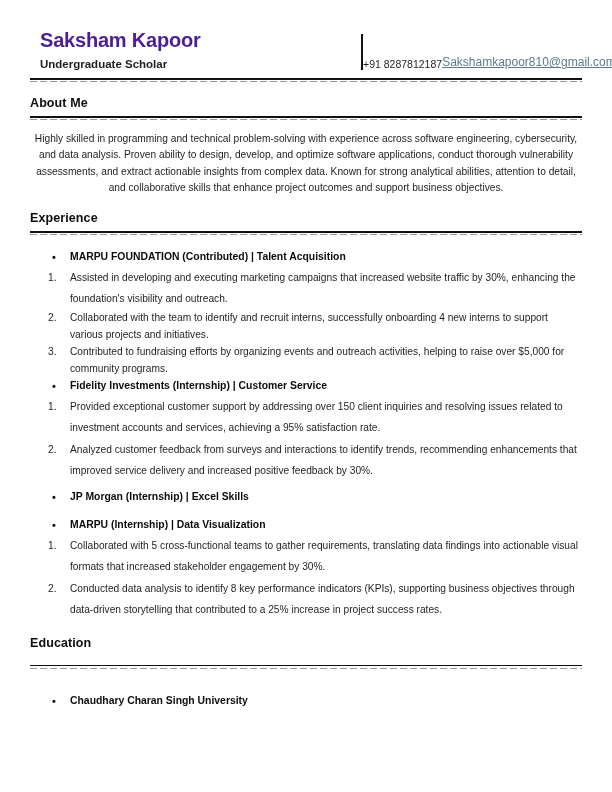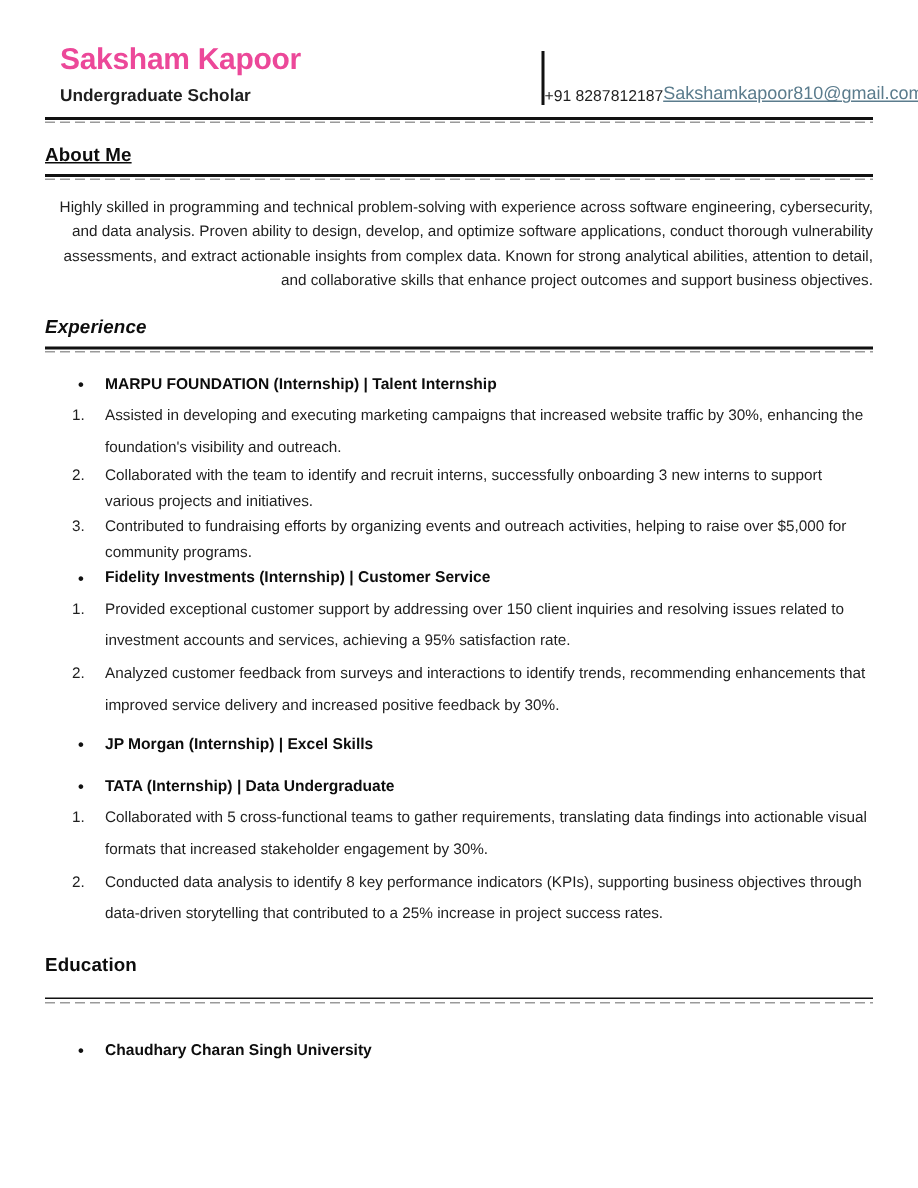--- a/index.html
+++ b/index.html
@@ -36,21 +36,21 @@
     box-sizing: border-box;
     display: flex;
     flex-direction: column;
     justify-content: center;
   }
   .name {
     font-size: 20px;
     font-weight: bold;
     letter-spacing: -0.2px;
     line-height: 1.25;
-    color: #ec4899;
+    color: #4c1d95;
   }
   .subtitle {
     font-size: 11.5px;
     font-weight: bold;
     color: #1f1f1f;
     margin-top: 4px;
     line-height: 1.3;
   }
   .divider-vert {
     width: 2px;
@@ -106,30 +106,30 @@
     );
   }
 
   
   .section-head {
     font-size: 12.5px;
     font-weight: bold;
     color: #0d0d0d;
     letter-spacing: 0.1px;
   }
-  .section-about .section-head { padding-top: 14px; padding-bottom: 6px; text-decoration: underline; }
-  .section-exp  .section-head { padding-top: 14px; padding-bottom: 6px; font-style: italic; }
+  .section-about .section-head { padding-top: 14px; padding-bottom: 6px; }
+  .section-exp  .section-head { padding-top: 14px; padding-bottom: 6px; }
   .section-edu  .section-head { padding-top: 14px; padding-bottom: 15px; }
 
   .about-body {
     font-size: 10.2px;
     line-height: 1.62;
     color: #1f1f1f;
     padding-top: 11px;
-    text-align: right;
+    text-align: center;
   }
 
   
   .exp-wrap { padding-top: 14px; }
 
   .job-title {
     position: relative;
     font-size: 10.4px;
     font-weight: bold;
     color: #0d0d0d;
@@ -216,29 +216,29 @@
   </div>
 
   <div class="section-exp">
     <div class="section-head">Experience</div>
     <div class="rule"></div>
 
     <div class="exp-wrap">
 
       <div class="job-title">
         <span class="bullet">•</span>
-        <span>MARPU FOUNDATION (Internship) | Talent Internship</span>
+        <span>MARPU FOUNDATION (Contributed) | Talent Acquisition</span>
       </div>
       <div class="task loose">
         <span class="num">1.</span>
         <span class="txt">Assisted in developing and executing marketing campaigns that increased website traffic by 30%, enhancing the foundation's visibility and outreach.</span>
       </div>
       <div class="task">
         <span class="num">2.</span>
-        <span class="txt">Collaborated with the team to identify and recruit interns, successfully onboarding 3 new interns to support various projects and initiatives.</span>
+        <span class="txt">Collaborated with the team to identify and recruit interns, successfully onboarding 4 new interns to support various projects and initiatives.</span>
       </div>
       <div class="task">
         <span class="num">3.</span>
         <span class="txt">Contributed to fundraising efforts by organizing events and outreach activities, helping to raise over $5,000 for community programs.</span>
       </div>
 
       <div class="job-title">
         <span class="bullet">•</span>
         <span>Fidelity Investments (Internship) | Customer Service</span>
       </div>
@@ -255,21 +255,21 @@
 
       <div class="job-title">
         <span class="bullet">•</span>
         <span>JP Morgan (Internship) | Excel Skills</span>
       </div>
 
       <div class="gap-md"></div>
 
       <div class="job-title">
         <span class="bullet">•</span>
-        <span>TATA (Internship) | Data Undergraduate</span>
+        <span>MARPU (Internship) | Data Visualization</span>
       </div>
       <div class="task loose">
         <span class="num">1.</span>
         <span class="txt">Collaborated with 5 cross-functional teams to gather requirements, translating data findings into actionable visual formats that increased stakeholder engagement by 30%.</span>
       </div>
       <div class="task loose">
         <span class="num">2.</span>
         <span class="txt">Conducted data analysis to identify 8 key performance indicators (KPIs), supporting business objectives through data-driven storytelling that contributed to a 25% increase in project success rates.</span>
       </div>
 

